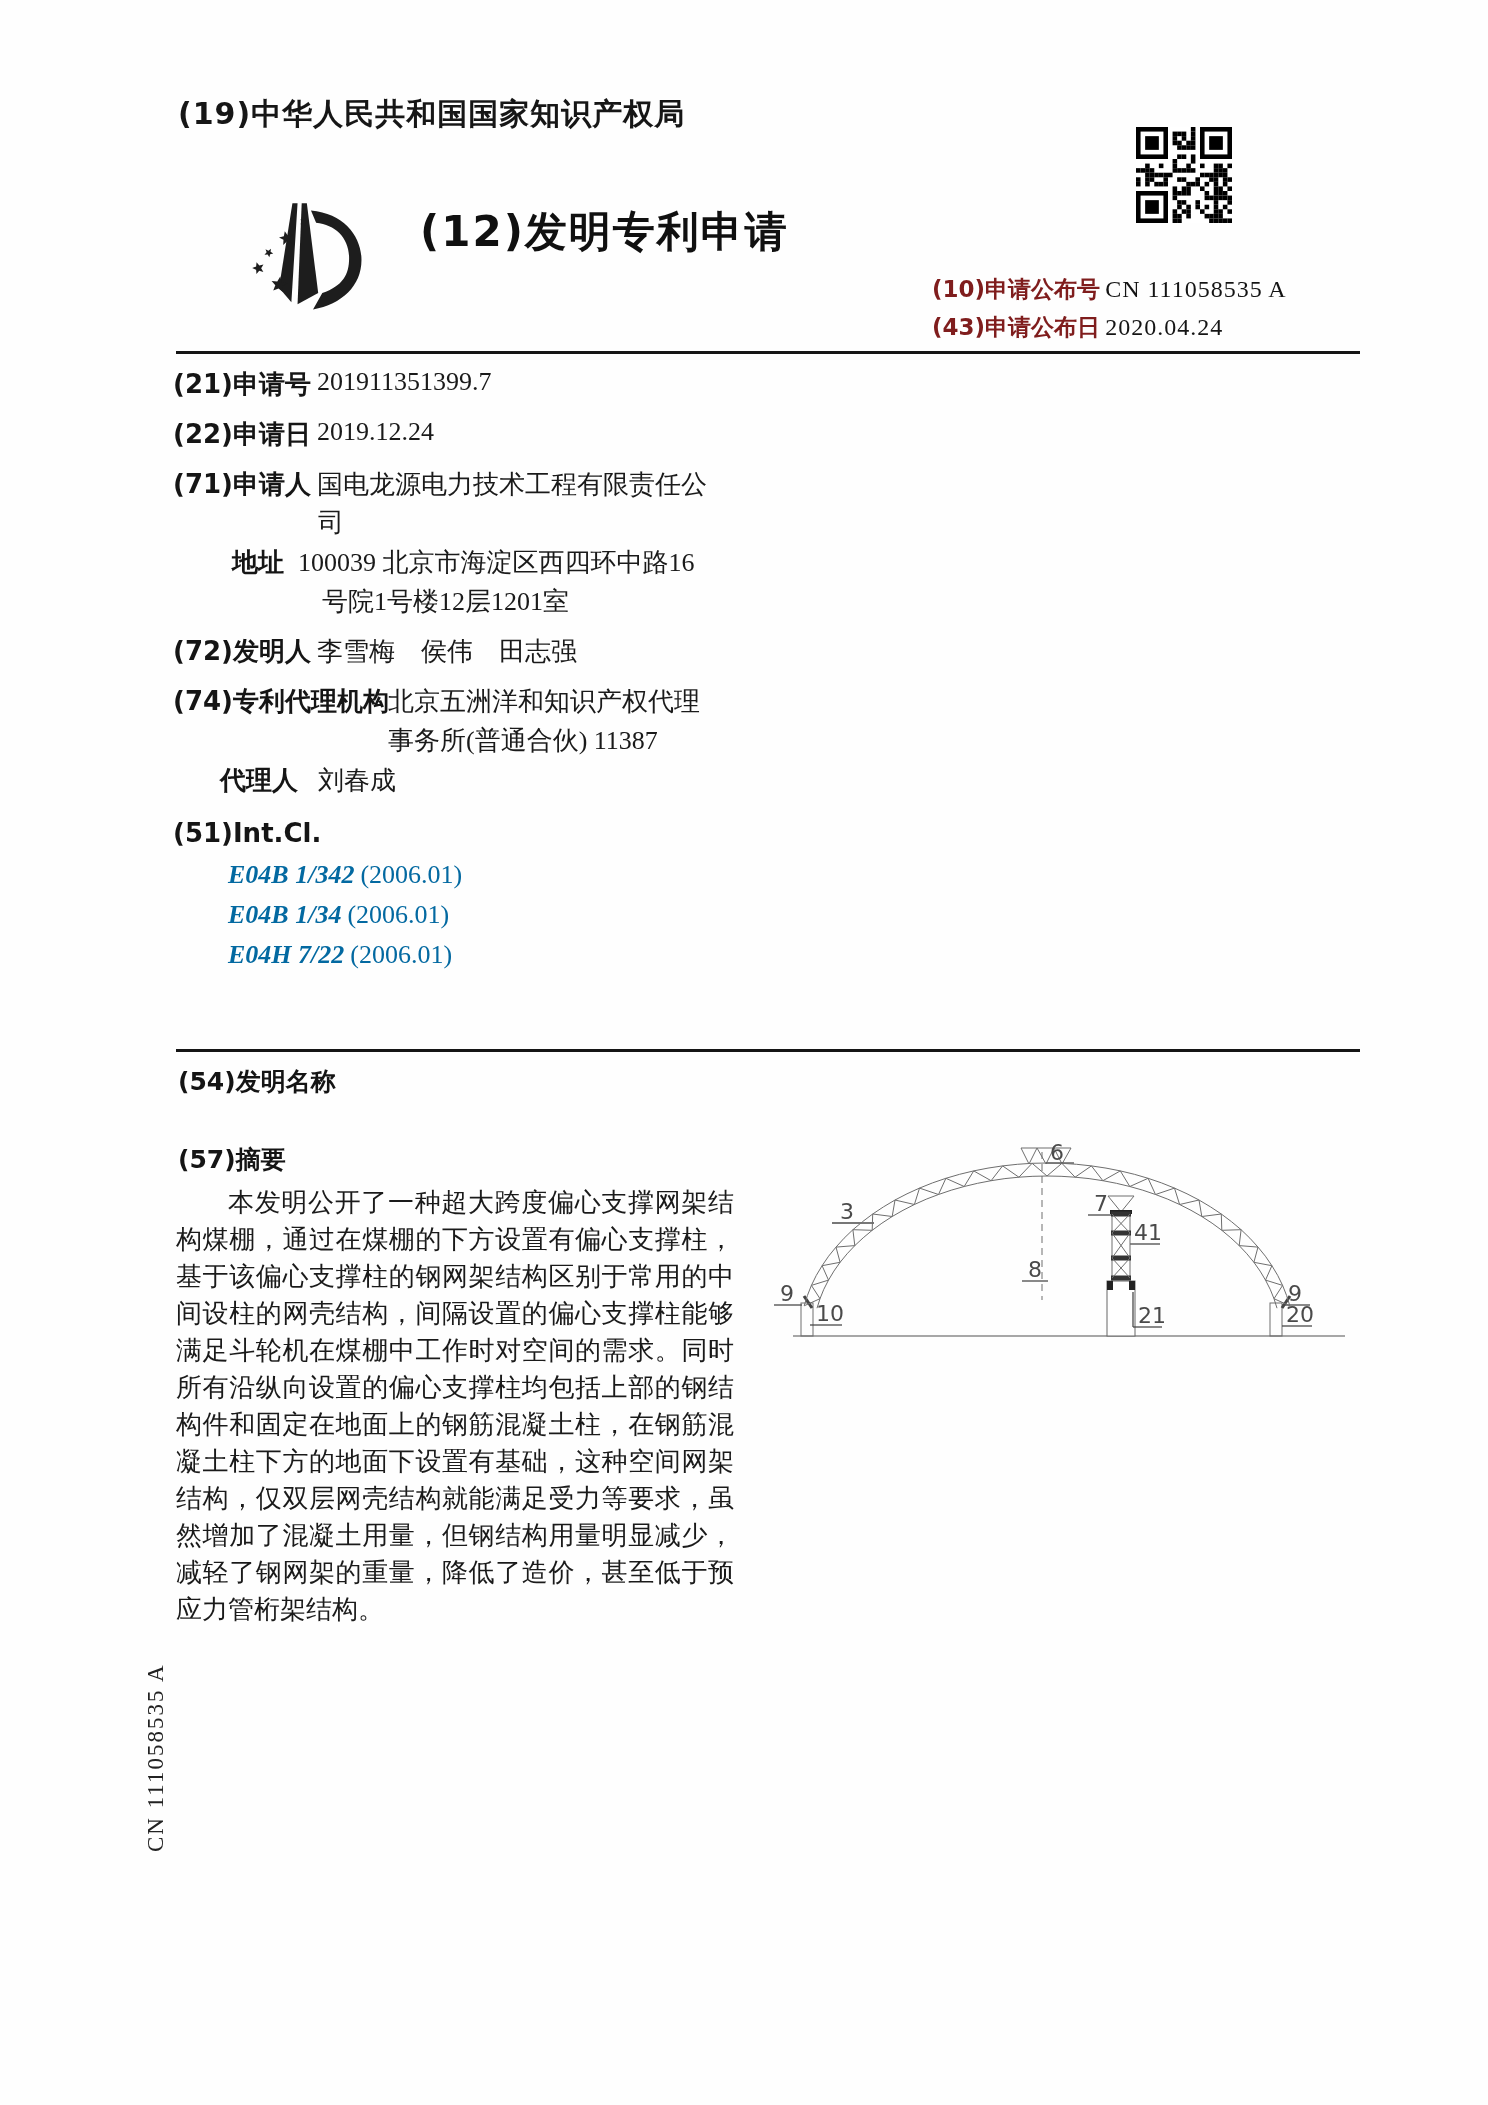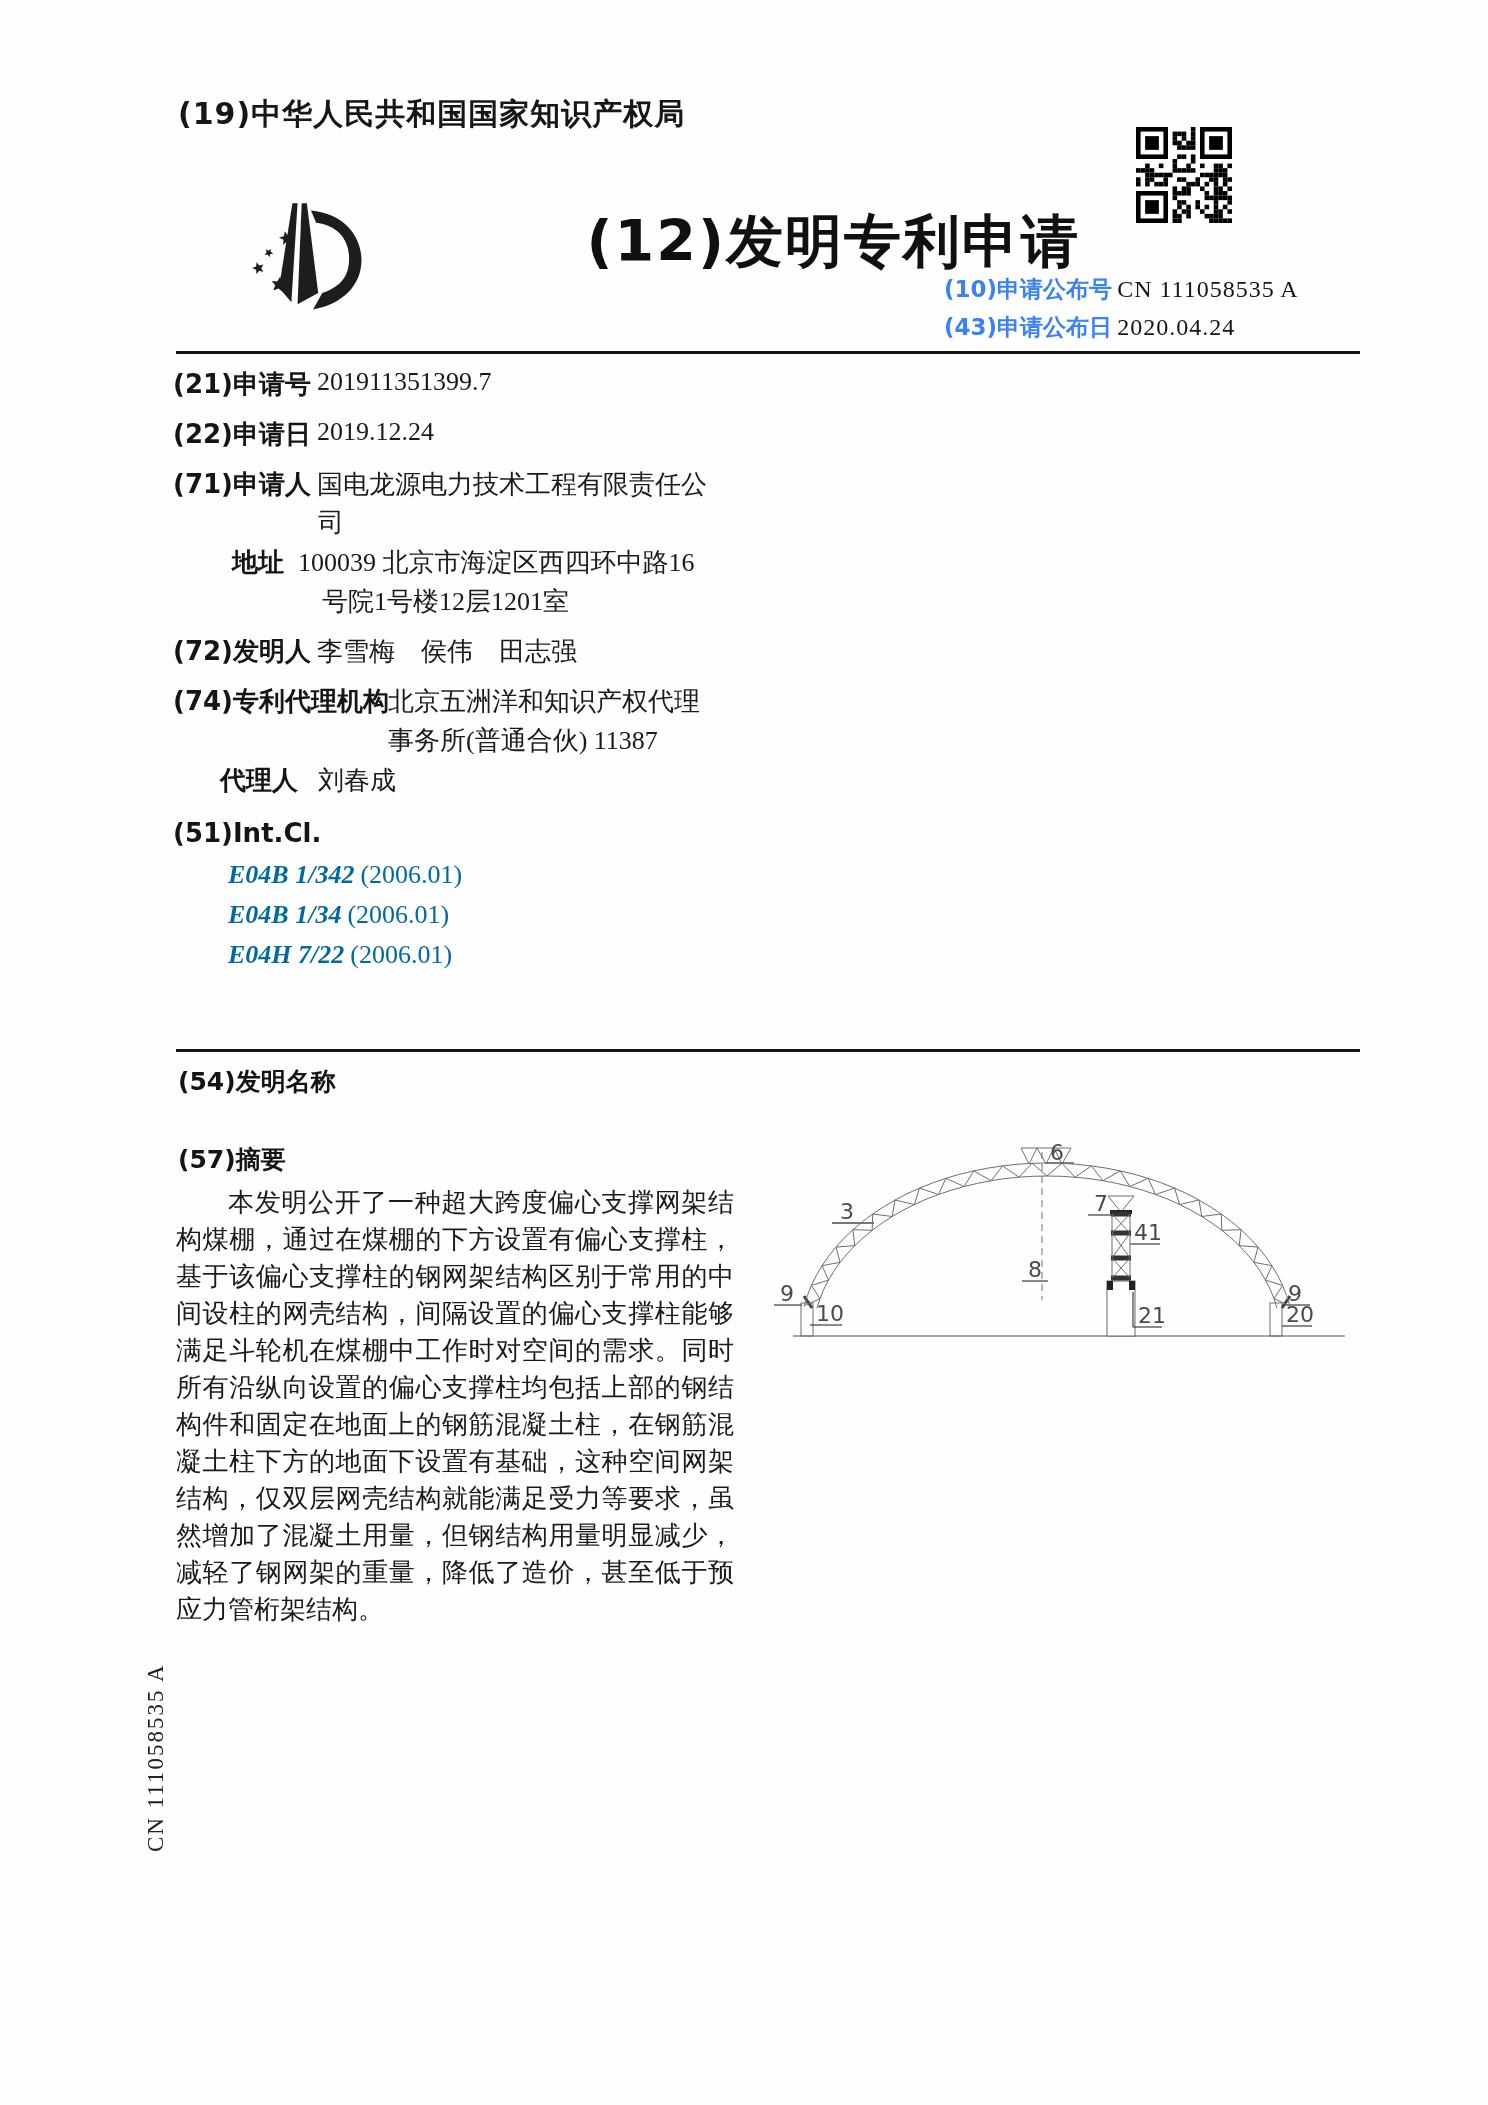--- a/index.html
+++ b/index.html
@@ -1,21 +1,21 @@
 <!DOCTYPE html>
 <html><head>
 <meta charset="utf-8">
 <style>
   html,body{margin:0;padding:0;background:#888;}
   .page{position:relative;width:1488px;height:2105px;background:#fefefe;margin:0 auto;
         font-family:"DejaVu Sans",sans-serif;color:#111;overflow:hidden;}
   .abs{position:absolute;white-space:nowrap;}
   .office{font-size:30px;font-weight:700;letter-spacing:1px;color:#161616;}
-  .doctitle{font-size:57px;font-weight:700;letter-spacing:2px;text-align:right;color:#101010;}
-  .publabel{font-size:23px;font-weight:700;color:#3b82f6;margin-left:12px;}
+  .doctitle{font-size:42px;font-weight:700;letter-spacing:2px;text-align:left;color:#101010;}
+  .publabel{font-size:23px;font-weight:700;color:#7f1d1d;}
   .pubval{font-size:24px;font-family:"Liberation Serif",serif;letter-spacing:1px;color:#141414;}
   .rule{position:absolute;left:176px;width:1184px;border-top:3px solid #151515;}
   .flabel{font-size:26px;font-weight:700;color:#151515;}
   .fval{font-size:26px;font-family:Liberation Serif, serif;color:#1a1a1a;}
   .intcl{font-size:26px;font-family:"Liberation Serif",serif;color:#0369a1;}
   .intcl i{font-weight:700;font-style:italic;margin-right:6px;}
   .pagesnote{font-size:23px;font-family:"Liberation Serif",serif;text-align:center;color:#1a1a1a;}
   .seclabel{font-size:25px;font-weight:700;color:#141414;}
   .invname{font-size:26px;font-family:"Liberation Serif",serif;color:#1a1a1a;letter-spacing:1px;}
   .abstract{position:absolute;left:176px;top:1184px;width:558px;font-size:26px;line-height:37px;

